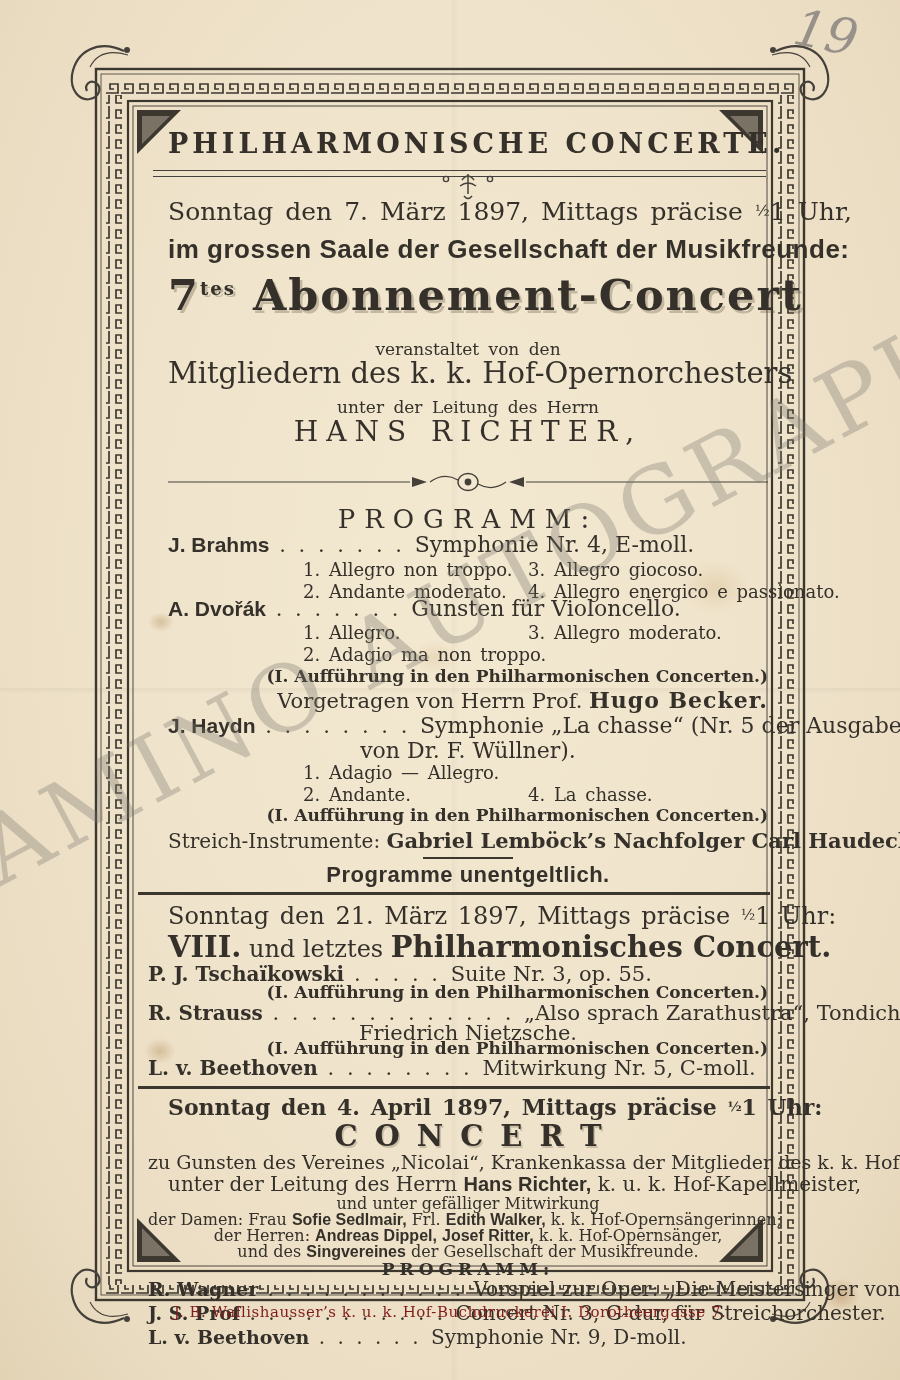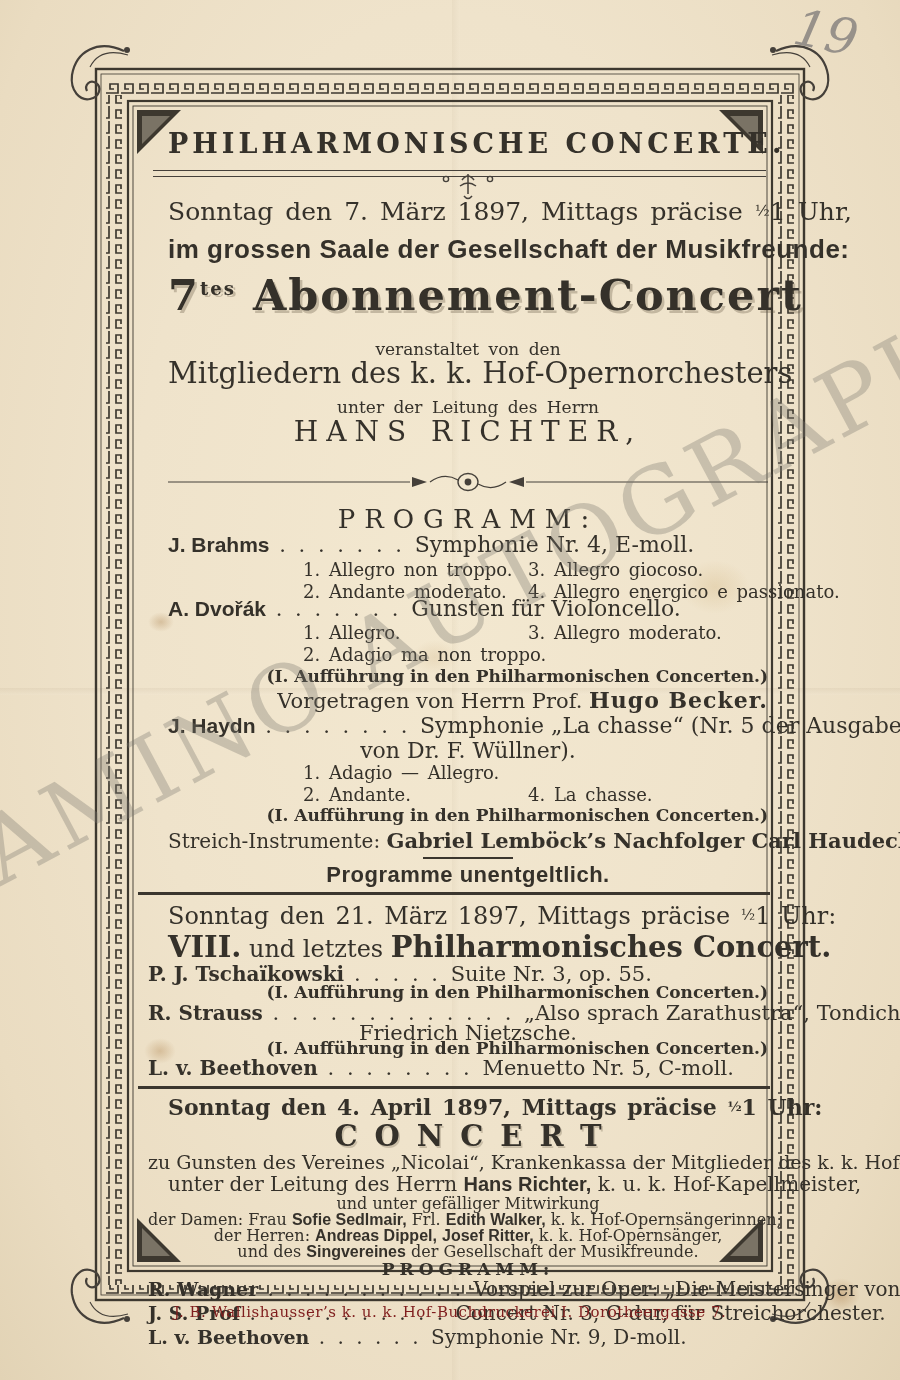--- a/index.html
+++ b/index.html
@@ -215,21 +215,21 @@
   <div class="rule-full" style="top:792px"></div>
 
   <div class="ln s2-date" style="top:802px"><span>Sonntag den 21. März 1897, Mittags präcise</span> <span class="frac">½</span><span>1 Uhr:</span></div>
   <div class="ln s2-title" style="top:830px"><span class="num">VIII.</span><span> und letztes </span><span class="main">Philharmonisches Concert.</span></div>
 
   <div class="ln lft s2row outdent" style="top:862px"><span class="composer">P. J. Tschaïkowski</span><span class="dots"> . . . . . </span><span>Suite Nr. 3, op. 55.</span></div>
   <div class="ln rgt note" style="top:882px">(I. Aufführung in den Philharmonischen Concerten.)</div>
   <div class="ln lft s2row outdent" style="top:901px"><span class="composer">R. Strauss</span><span class="dots"> . . . . . . . . . . . . . </span><span>„Also sprach Zarathustra“, Tondichtung frei nach</span></div>
   <div class="ln s2row" style="top:921px">Friedrich Nietzsche.</div>
   <div class="ln rgt note" style="top:938px">(I. Aufführung in den Philharmonischen Concerten.)</div>
-  <div class="ln lft s2row outdent" style="top:956px"><span class="composer">L. v. Beethoven</span><span class="dots"> . . . . . . . . </span><span>Menuetto Nr. 5, C-moll.</span></div>
+  <div class="ln lft s2row outdent" style="top:956px"><span class="composer">L. v. Beethoven</span><span class="dots"> . . . . . . . . </span><span>Mitwirkung Nr. 5, C-moll.</span></div>
 
   <div class="rule-full" style="top:986px"></div>
 
   <div class="ln s3-date" style="top:994px"><span>Sonntag den 4. April 1897, Mittags präcise</span> <span class="frac">½</span><span>1 Uhr:</span></div>
   <div class="ln s3-concert" style="top:1019px">CONCERT</div>
   <div class="ln s3-benefit outdent" style="top:1051px">zu Gunsten des Vereines „Nicolai“, Krankenkassa der Mitglieder des k. k. Hof-Opernorchesters</div>
   <div class="ln s3-leitung" style="top:1072px"><span>unter der Leitung des Herrn </span><b>Hans Richter,</b><span> k. u. k. Hof-Kapellmeister,</span></div>
   <div class="ln s3-small" style="top:1094px">und unter gefälliger Mitwirkung</div>
   <div class="ln s3-names outdent" style="top:1110px"><span>der Damen: Frau </span><b>Sofie Sedlmair,</b><span> Frl. </span><b>Edith Walker,</b><span> k. k. Hof-Opernsängerinnen;</span></div>
   <div class="ln s3-names" style="top:1126px"><span>der Herren: </span><b>Andreas Dippel,</b><span> </span><b>Josef Ritter,</b><span> k. k. Hof-Opernsänger,</span></div>

